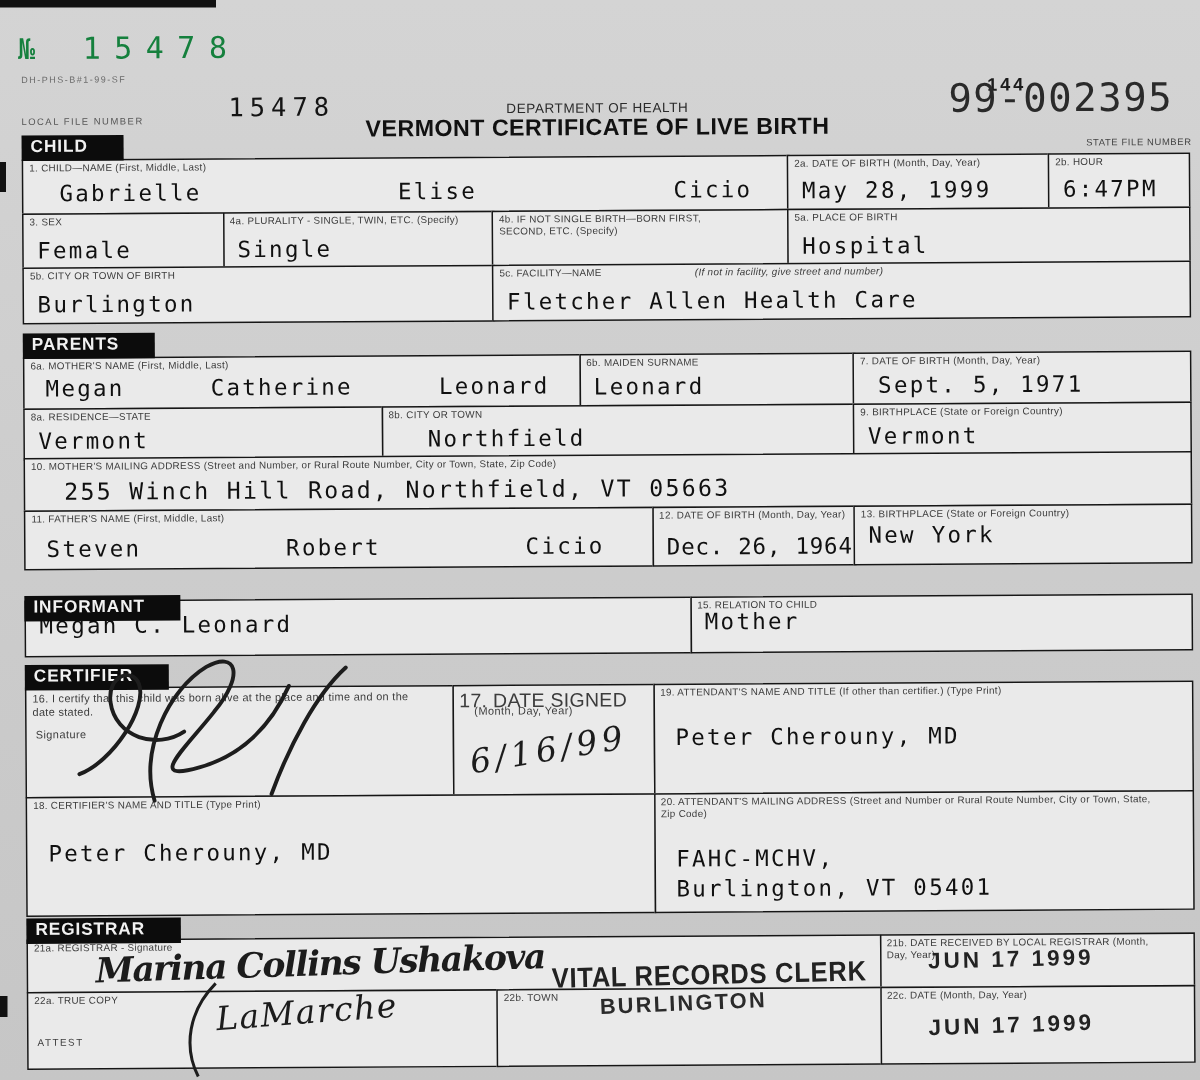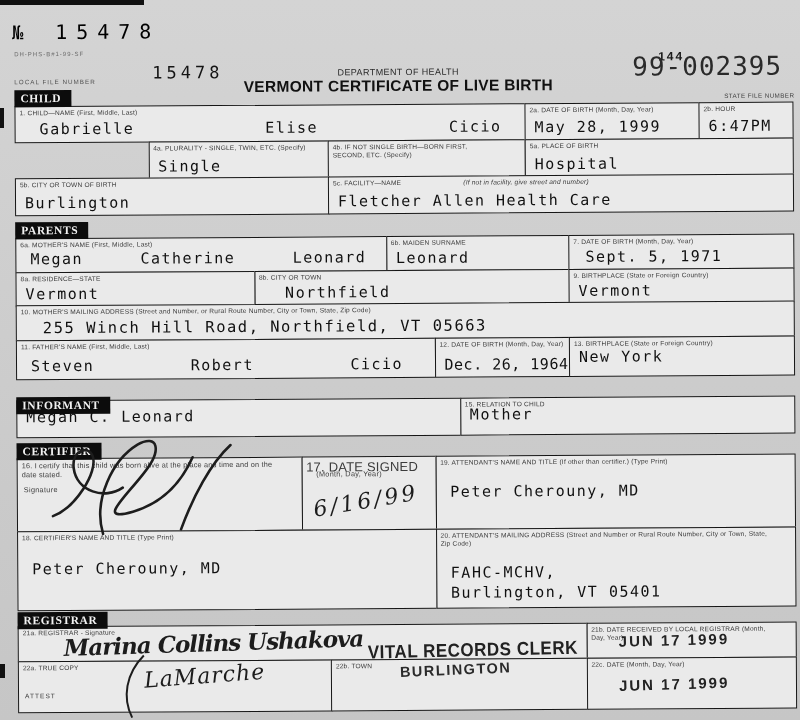--- a/index.html
+++ b/index.html
@@ -10,40 +10,40 @@
   }
   #sheet{position:absolute;inset:0;transform:rotate(-0.35deg);transform-origin:50% 50%;}
   .cell{position:absolute;background:#eaeaea;border:1.5px solid #161616;box-sizing:border-box;}
   .lbl{font-size:6.6px;color:#3c3c3c;padding:2px 4px 0;line-height:1.25;letter-spacing:.2px;}
   .lbl2{position:absolute;font-size:6.6px;color:#3c3c3c;letter-spacing:.3px;}
   .val{position:absolute;left:9px;bottom:3px;font-family:"DejaVu Sans Mono","Liberation Mono",monospace;
        font-size:15px;letter-spacing:1.5px;color:#101010;white-space:nowrap;}
   .spread{display:flex;justify-content:space-between;bottom:4px;}
   .spread span{font-family:"DejaVu Sans Mono","Liberation Mono",monospace;font-size:15px;letter-spacing:1.5px;color:#101010;}
   .sechdr{position:absolute;background:#0c0c0c;color:#f1f1f1;font-weight:bold;font-size:11.5px;
-          letter-spacing:.6px;padding:2px 10px 3px 6px;z-index:3;font-family:Liberation Serif, serif;}
+          letter-spacing:.6px;padding:2px 24px 3px 6px;z-index:3;}
   .stamp{position:absolute;font-family:"Liberation Sans",sans-serif;font-weight:bold;color:#222;
          white-space:nowrap;z-index:6;}
   .hand{position:absolute;font-family:"DejaVu Serif",serif;font-style:italic;color:#1c1c1c;
         white-space:nowrap;z-index:6;}
   .tinytxt{position:absolute;color:#6a6a6a;letter-spacing:1px;}
   .mono{font-family:"DejaVu Sans Mono","Liberation Mono",monospace;}
   svg{position:absolute;z-index:7;overflow:visible;}
   .artifact{position:absolute;background:#111;z-index:8;}
 </style>
 </head>
 <body>
 
 <div class="artifact" style="top:0;left:656;width:144px;height:5px;"></div>
 <div class="artifact" style="top:108px;left:0;width:4px;height:20px;"></div>
 <div class="artifact" style="top:664px;left:0;width:5px;height:14px;"></div>
 
 <div id="sheet">
 
-  <div style="position:absolute;left:14px;top:18px;font-family:'DejaVu Sans Mono',monospace;color:#000000;">
+  <div style="position:absolute;left:14px;top:18px;font-family:'DejaVu Sans Mono',monospace;color:#15803d;">
     <span style="font-size:19px;">№</span>
     <span style="font-size:20px;letter-spacing:9px;margin-left:22px;">15478</span>
   </div>
   <div class="tinytxt" style="left:16px;top:49px;font-size:6px;">DH-PHS-B#1-99-SF</div>
 
   <div class="mono" style="position:absolute;left:154px;top:61px;font-size:17px;letter-spacing:4px;color:#141414;">15478</div>
   <div class="tinytxt" style="left:16px;top:76px;font-size:6.3px;color:#555;">LOCAL FILE NUMBER</div>
 
   <div style="position:absolute;left:230px;top:67px;width:340px;text-align:center;font-size:9px;letter-spacing:.4px;color:#2a2a2a;">DEPARTMENT OF HEALTH</div>
   <div style="position:absolute;left:170px;top:77px;width:460px;text-align:center;font-size:15.5px;font-weight:bold;letter-spacing:.3px;color:#111;">VERMONT CERTIFICATE OF LIVE BIRTH</div>
@@ -68,20 +68,24 @@
   </div>
   <div class="cell" style="left:526px;top:104px;width:176px;height:37px;">
     <div class="lbl">2a. DATE OF BIRTH (Month, Day, Year)</div>
     <div class="val">May 28, 1999</div>
   </div>
   <div class="cell" style="left:700px;top:104px;width:95px;height:37px;">
     <div class="lbl">2b. HOUR</div>
     <div class="val">6:47PM</div>
   </div>
 
+  <div class="cell" style="left:16px;top:139.5px;width:135px;height:38px;">
+    <div class="lbl">3. SEX</div>
+    <div class="val">Female</div>
+  </div>
   <div class="cell" style="left:149.5px;top:139.5px;width:181px;height:38px;">
     <div class="lbl">4a. PLURALITY - SINGLE, TWIN, ETC. (Specify)</div>
     <div class="val">Single</div>
   </div>
   <div class="cell" style="left:329px;top:139.5px;width:198px;height:38px;">
     <div class="lbl" style="width:150px;">4b. IF NOT SINGLE BIRTH—BORN FIRST, SECOND, ETC. (Specify)</div>
     <div class="val"></div>
   </div>
   <div class="cell" style="left:526px;top:139.5px;width:269px;height:38px;">
     <div class="lbl">5a. PLACE OF BIRTH</div>

